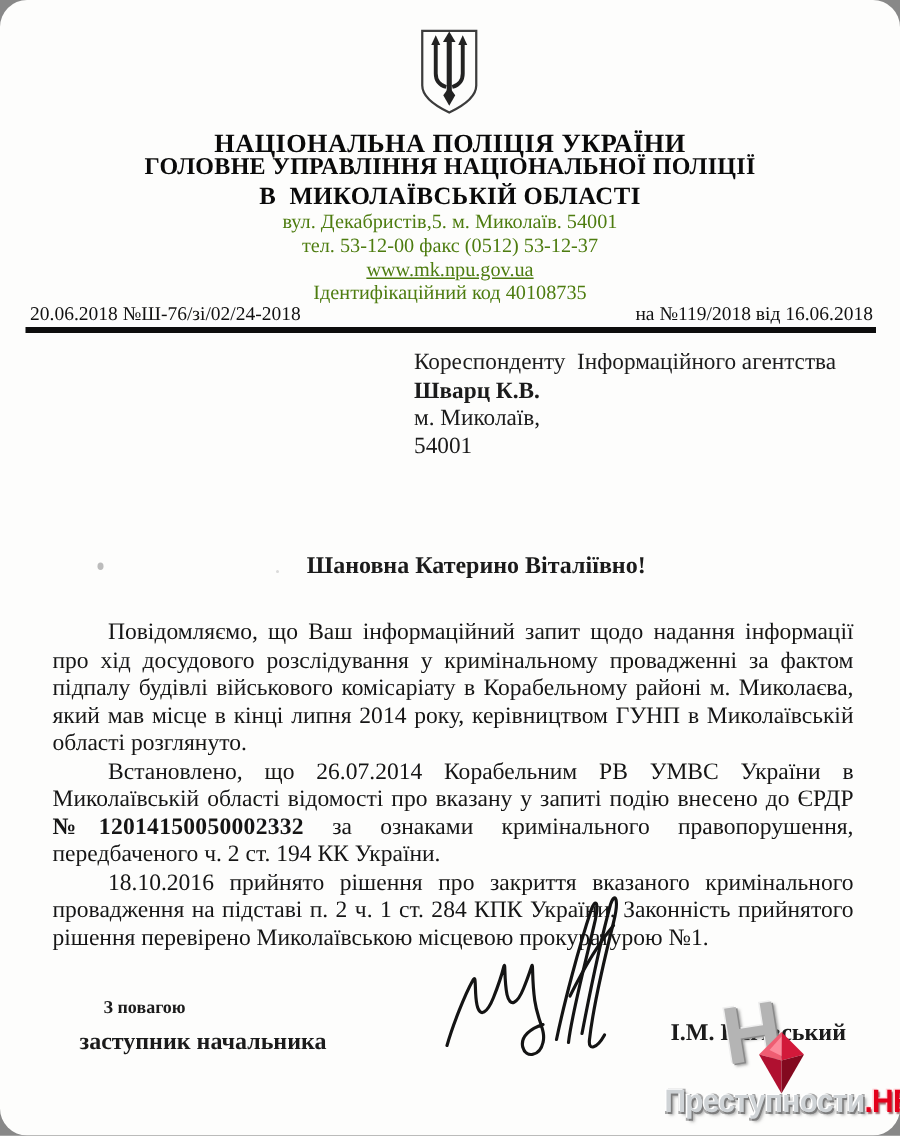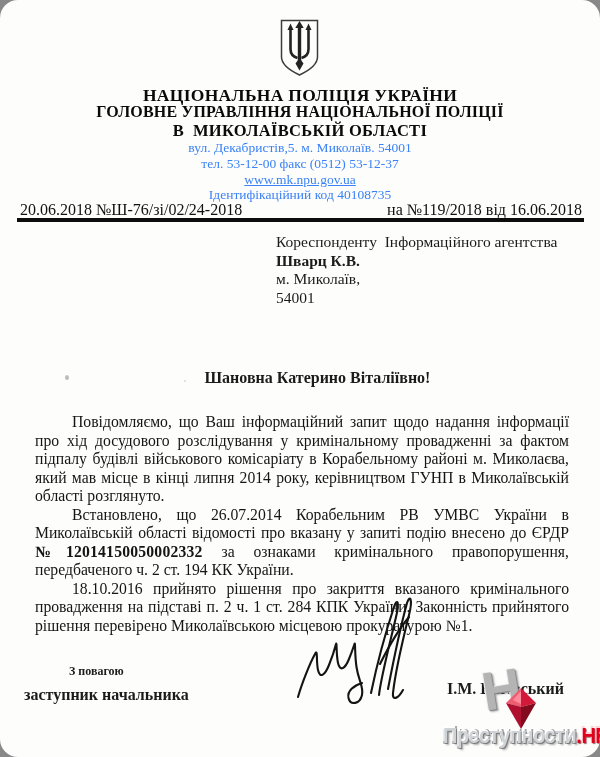--- a/index.html
+++ b/index.html
@@ -15,45 +15,45 @@
     border-radius:18px;
   }
   .prewrap { white-space:pre-wrap; }
 
   
   .emblem { position:absolute; left:278px; top:18px; width:43px; height:60px; }
   .org-line { position:absolute; left:0; width:100%; text-align:center; font-weight:bold; color:#0a0a0a; }
   .org1 { top:85px;  font-size:17.5px; letter-spacing:.3px; }
   .org2 { top:103px; font-size:16px;   letter-spacing:.2px; }
   .org3 { top:121px; font-size:16.5px; letter-spacing:.3px; }
-  .contact-line { position:absolute; left:0; width:100%; text-align:center; font-size:13.5px; color:#3b82f6; }
+  .contact-line { position:absolute; left:0; width:100%; text-align:center; font-size:13.5px; color:#4d7c0f; }
   .addr   { top:140px; }
   .phone  { top:156px; }
   .web    { top:172px; text-decoration:underline; }
   .idcode { top:187px; }
 
-  .ref-row { position:absolute; top:201px; left:20px; right:18px; display:flex; justify-content:space-between; font-size:16px; color:#111; }
+  .ref-row { position:absolute; top:201px; left:20px; right:18px; display:flex; justify-content:space-between; font-size:13px; color:#111; }
   .rule { position:absolute; top:218px; left:17px; right:16px; height:4px; background:#0d0d0d; }
 
   
   .addressee { position:absolute; left:276px; top:233px; font-size:15.5px; line-height:18.6px; }
   .addressee .name { font-weight:bold; }
   .addressee .street { margin-top:19px; }
 
   
   .salutation { position:absolute; top:369px; left:0; width:100%; text-align:center; padding-left:35px; font-size:16px; font-weight:bold; }
 
   
   .body-text { position:absolute; left:35px; right:31px; top:413px; font-size:15.7px; line-height:18.5px; text-align:justify; color:#151515; }
   .body-text p { text-indent:37px; }
   .erdr-number { font-weight:bold; letter-spacing:.2px; }
 
   
   .signoff-respect  { position:absolute; left:69px; top:664px; font-size:12px; font-weight:bold; }
-  .signoff-position { position:absolute; left:24px; top:686px; font-size:16px; font-weight:bold; }
+  .signoff-position { position:absolute; left:53px; top:686px; font-size:16px; font-weight:bold; }
   .signee-name      { position:absolute; left:447px; top:680px; font-size:16px; font-weight:bold; z-index:3; }
 
   .signature-svg { position:absolute; left:292px; top:592px; width:122px; height:126px; z-index:5; }
 
   
   .watermark { position:absolute; left:430px; top:660px; width:170px; height:95px; z-index:6; }
   .wm-letter {
     position:absolute; left:52px; top:2px;
     font-family:"Liberation Sans","DejaVu Sans",sans-serif;
     font-size:54px; font-weight:bold; color:#b4b4b4;

